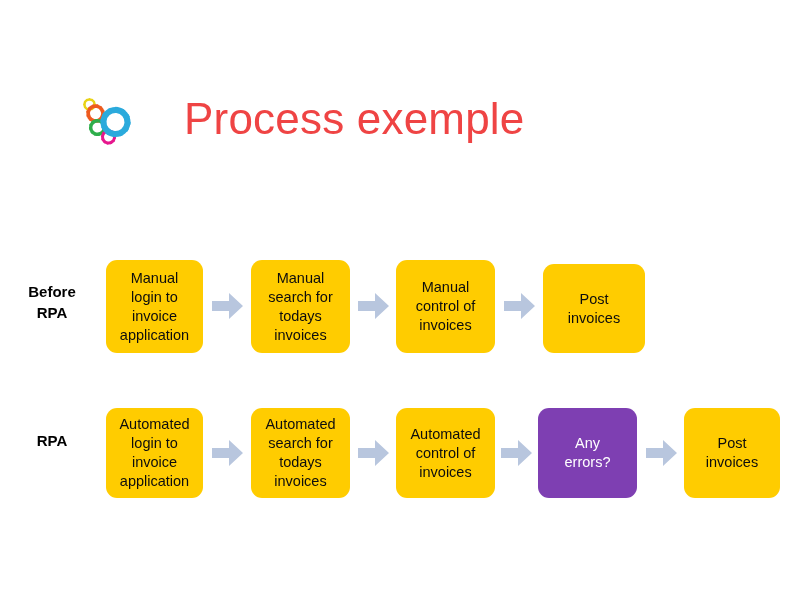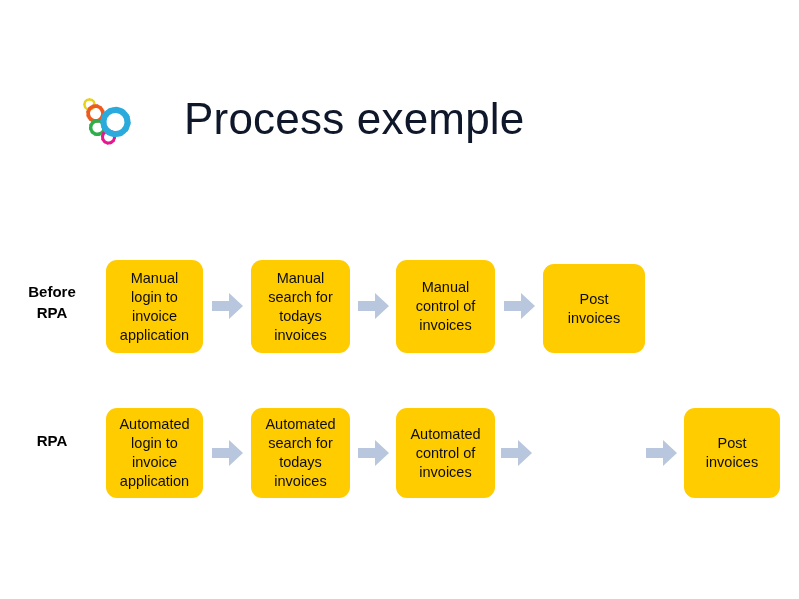--- a/index.html
+++ b/index.html
@@ -34,21 +34,21 @@
     width: 56px;
     height: 56px;
   }
   #page-title {
     position: absolute;
     left: 104px;
     top: -4px;
     font-size: 44px;
     line-height: 62px;
     font-weight: 400;
-    color: #0f172a;
+    color: #ef4444;
     letter-spacing: 0.2px;
     white-space: nowrap;
   }
 
   
   .row {
     position: absolute;
     left: 0;
     width: 799px;
   }
@@ -244,20 +244,24 @@
 control of
 invoices</span>
     </div>
 
     <div class="arrow" style="left:501px; top:30px;">
       <svg viewBox="0 0 32 30">
           <path d="M0 10 H17 V2 L31 15 L17 28 V20 H0 Z" fill="#B8C6DE"></path>
         </svg>
     </div>
 
+    <div class="pbox purple" style="left:538px; top:0px; width:99px; height:90px;">
+      <span class="pbox-label">Any
+errors?</span>
+    </div>
 
     <div class="arrow" style="left:646px; top:30px;">
       <svg viewBox="0 0 32 30">
           <path d="M0 10 H17 V2 L31 15 L17 28 V20 H0 Z" fill="#B8C6DE"></path>
         </svg>
     </div>
 
     <div class="pbox yellow" style="left:684px; top:0px; width:96px; height:90px;">
       <span class="pbox-label">Post
 invoices</span>

